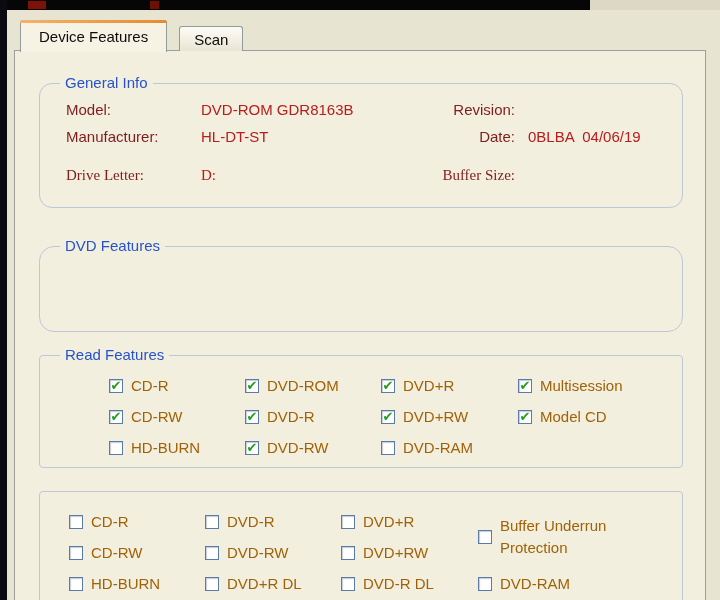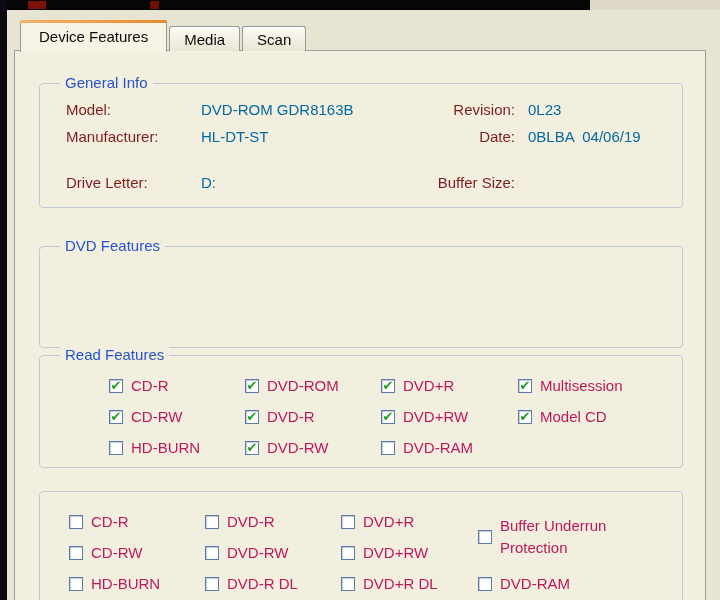--- a/index.html
+++ b/index.html
@@ -18,21 +18,21 @@
   .left-strip { position:absolute; left:0; top:0; width:7px; height:600px; background:#0b0a12; z-index:6; }
 
   .dialog { position:absolute; left:7px; top:10px; width:713px; height:590px; background:#e8e4d2; }
 
   
   .tabbar { position:absolute; left:13px; top:10px; height:31px; display:flex; align-items:flex-end; z-index:3; }
   .tab {
     border:1px solid #919b9c; border-bottom:none;
     border-radius:3px 3px 0 0;
     background:linear-gradient(#fdfcf5,#e9e5d4);
-    height:25px; padding:0 14px; margin-right:2px;
+    height:25px; padding:0 14px; margin-right:12px;
     display:flex; align-items:center;
     color:#0d0d0d; cursor:default; white-space:nowrap;
   }
   .tab.active {
     height:32px; margin-bottom:-1px; padding:0 18px;
     background:#f6f3e5;
     position:relative;
   }
   .tab.active::before {
     content:""; position:absolute; left:-1px; right:-1px; top:-1px; height:3px;
@@ -49,87 +49,85 @@
   
   .group {
     position:absolute; left:24px; width:644px;
     border:1px solid #bcc7d8; border-radius:4px;
   }
   .group-title {
     position:absolute; top:-10px; left:20px;
     background:#f2efdf; padding:0 5px;
     color:#2653c9;
   }
-  .g-general { top:32px;  height:125px; }
-  .g-dvd     { top:195px; height:102px;  }
+  .g-general { top:32px;  height:125px;border-radius:13px; }
+  .g-dvd     { top:195px; height:86px;border-radius:15px;  }
   .g-read    { top:304px; height:113px;padding-left:40px; }
   .g-write   { top:440px; height:165px; }
 
   
   .g-general .rows { padding:12px 0 0 26px; }
   .info-row {
     display:grid; grid-template-columns:135px 228px 86px 1fr;
     align-items:center; height:27px;
   }
-  .info-row.gap { margin-top:19px; }
+  .info-row.gap { margin-top:12px;font-family:Liberation Serif, serif; }
   .g-dvd .rows { padding:10px 0 0 26px; }
   .dvd-row {
     display:grid; grid-template-columns:148px 139px 164px 1fr;
     align-items:center; height:28px;
   }
   .lbl { color:#7f1d1d; white-space:pre; }
   .lbl.r { text-align:right; }
-  .val { color:#0369a1; white-space:pre; padding-left:13px; }
+  .val { color:#b91c1c; white-space:pre; padding-left:13px; }
   .val.c2 { padding-left:0; }
 
   
   .cb-grid {
     display:grid; grid-template-columns:136px 136px 137px 1fr;
     grid-auto-rows:31px; padding:14px 0 0 29px; align-items:center;
   }
   .cb-item { display:flex; align-items:center; gap:8px; }
   .cb-item.span2 { grid-row:span 2; align-self:center; }
   .cb {
     width:14px; height:14px; flex:0 0 14px;
     background:#fff; border:1px solid #5a7ba8;
     box-shadow:inset 1px 1px 1px rgba(90,110,140,.35);
     display:flex; align-items:center; justify-content:center;
     font-size:13px; line-height:13px; color:#1e9e1e; font-weight:bold;
   }
-  .cb-label { color:#be185d; }
+  .cb-label { color:#a16207; }
   .cb-item.span2 .cb-label { width:122px; line-height:1.45; }
 </style>
 </head>
 <body>
 
 <div class="top-strip">
   <span class="red-a"></span>
   <span class="red-b"></span>
 </div>
 <div class="top-right-beige"></div>
 <div class="left-strip"></div>
 
 <div class="dialog">
 
   <div class="tabbar">
     <div class="tab active">Device Features</div>
-    <div class="tab">Media</div>
     <div class="tab">Scan</div>
   </div>
 
   <div class="pane">
 
     <div class="group g-general">
       <span class="group-title">General Info</span>
       <div class="rows">
         <div class="info-row">
           <span class="lbl">Model:</span>
           <span class="val c2">DVD-ROM GDR8163B</span>
           <span class="lbl r">Revision:</span>
-          <span class="val">0L23</span>
         </div>
         <div class="info-row">
           <span class="lbl">Manufacturer:</span>
           <span class="val c2">HL-DT-ST</span>
           <span class="lbl r">Date:</span>
           <span class="val">0BLBA  04/06/19</span>
         </div>
         <div class="info-row gap">
           <span class="lbl">Drive Letter:</span>
           <span class="val c2">D:</span>
@@ -221,25 +219,25 @@
           <div class="cb-item">
             <span class="cb"></span>
             <span class="cb-label">DVD+RW</span>
           </div>
           <div class="cb-item">
             <span class="cb"></span>
             <span class="cb-label">HD-BURN</span>
           </div>
           <div class="cb-item">
             <span class="cb"></span>
+            <span class="cb-label">DVD+R DL</span>
+          </div>
+          <div class="cb-item">
+            <span class="cb"></span>
             <span class="cb-label">DVD-R DL</span>
-          </div>
-          <div class="cb-item">
-            <span class="cb"></span>
-            <span class="cb-label">DVD+R DL</span>
           </div>
           <div class="cb-item">
             <span class="cb"></span>
             <span class="cb-label">DVD-RAM</span>
           </div>
         </div>
     </div>
 
   </div>
 </div>

